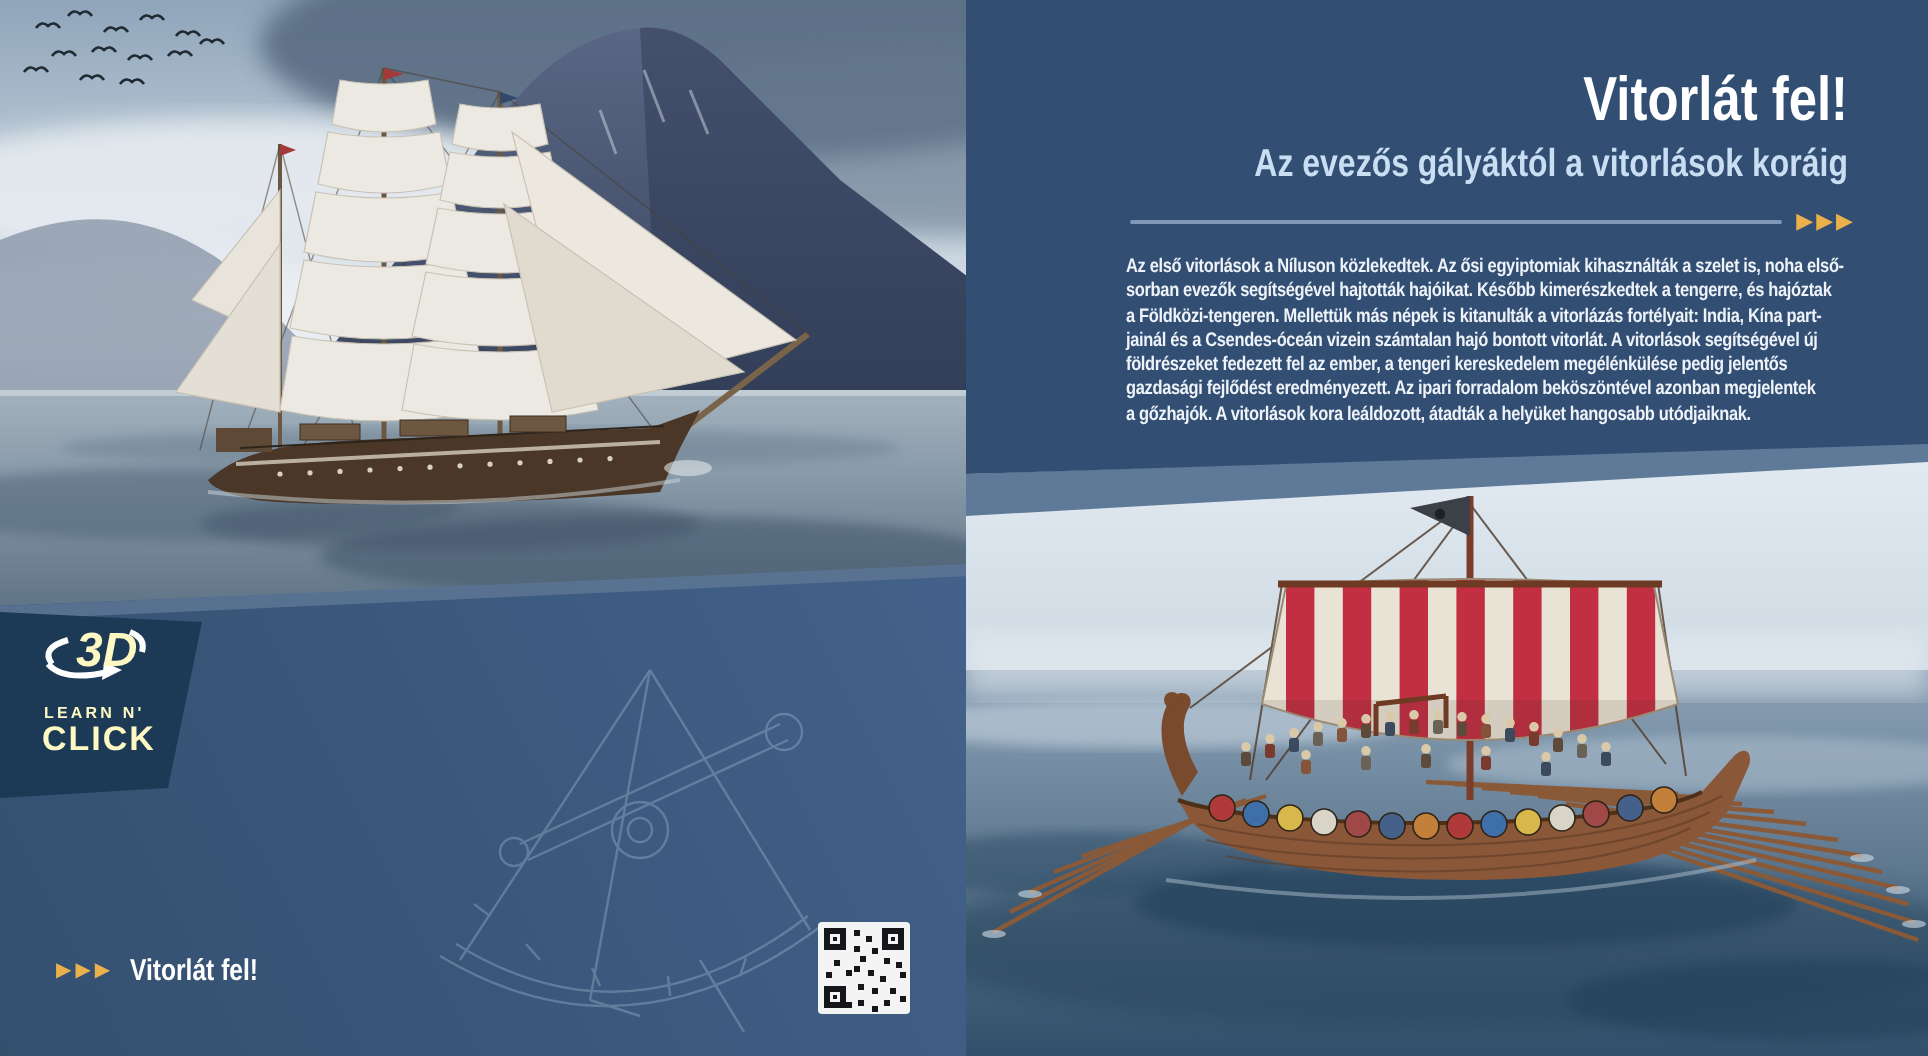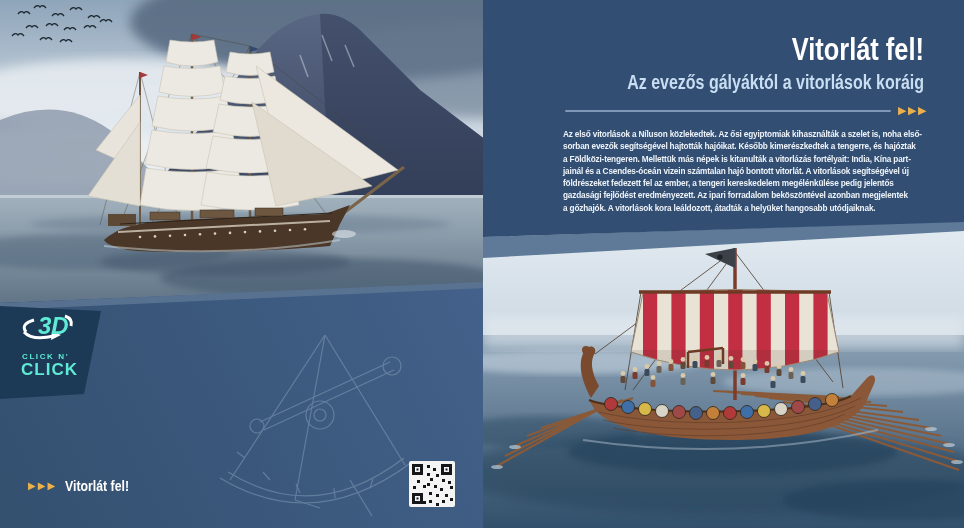--- a/index.html
+++ b/index.html
@@ -3,21 +3,21 @@
 <meta charset="utf-8">
 <style>
   html,body{margin:0;padding:0;background:#222;}
   .stage{position:relative;width:964px;height:528px;overflow:hidden;
          font-family:"Liberation Sans","DejaVu Sans",sans-serif;background:#324e72;}
   svg{display:block}
 
   
   .left-scene{position:absolute;left:0;top:0;}
 
-  .logo{position:absolute;left:16px;top:308px;width:86px;color:#5eead4;}
+  .logo{position:absolute;left:16px;top:308px;width:86px;color:#fef9c3;}
   .logo-3d{position:relative;height:40px;}
   .logo-3d .glyph{position:absolute;left:22px;top:4px;font-size:24px;font-weight:bold;
                   font-style:italic;letter-spacing:0;}
   .logo-3d svg{position:absolute;left:2px;top:0;}
   .logo-click{font-size:8px;font-weight:bold;letter-spacing:1.6px;margin:4px 0 0 6px;}
   .logo-learn{font-size:17px;font-weight:bold;letter-spacing:1px;margin:0 0 0 5px;line-height:1;}
 
   .qr{position:absolute;left:409px;top:461px;}
 
   .footer-tab{position:absolute;left:28px;top:477px;display:flex;align-items:center;gap:8px;}
@@ -212,21 +212,21 @@
   <div class="logo">
     <div class="logo-3d">
       <svg width="62" height="40" viewBox="0 0 62 40">
         <path d="M8,24 q-6,-8 8,-12" fill="none" stroke="#fff" stroke-width="3"></path>
         <path d="M6,24 q8,9 30,4" fill="none" stroke="#fff" stroke-width="3"></path>
         <path d="M34,23 l9,4 l-10,5 Z" fill="#fff"></path>
         <path d="M47,8 q8,3 6,10" fill="none" stroke="#fff" stroke-width="3"></path>
       </svg>
       <span class="glyph">3D</span>
     </div>
-    <div class="logo-click">CLICK N'</div>
+    <div class="logo-click">LEARN N'</div>
     <div class="logo-learn">CLICK</div>
   </div>
 
   <svg class="qr" width="46" height="46" viewBox="0 0 46 46">
     <rect width="46" height="46" rx="2" fill="#f4f4f4"></rect>
     <g fill="#15161a">
       <rect x="3" y="3" width="11" height="11"></rect>
         <rect x="32" y="3" width="11" height="11"></rect>
         <rect x="3" y="32" width="11" height="11"></rect>
       <rect x="18" y="4" width="3" height="3"></rect>

